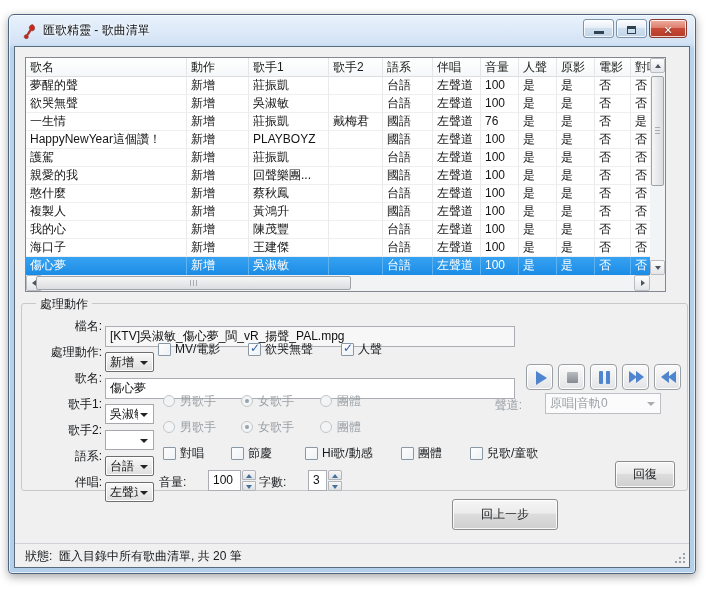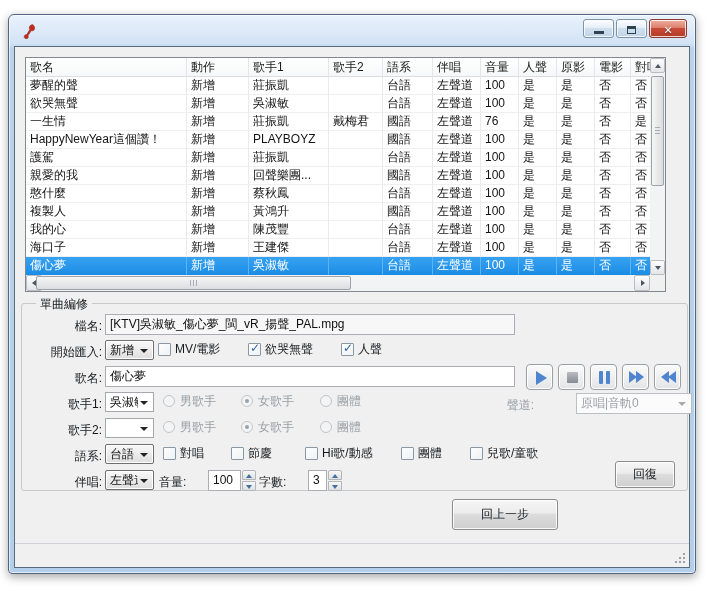--- a/index.html
+++ b/index.html
@@ -56,21 +56,21 @@
     background:linear-gradient(to bottom,#f6f6f6,#dcdde0); }
   .vthumb::after { content:""; position:absolute; left:3px; right:3px; top:50%; margin-top:-4px; height:8px;
     background:repeating-linear-gradient(to bottom,#a9adb2 0 1px,transparent 1px 3px); }
   .hthumb::after { content:""; position:absolute; top:3px; bottom:3px; left:50%; margin-left:-4px; width:8px;
     background:repeating-linear-gradient(to right,#a9adb2 0 1px,transparent 1px 3px); }
 
   
   .groupbox { position:absolute; left:6px; top:256px; width:667px; height:188px; border:1px solid #c5c9cc; border-radius:3px; }
   .grouplabel { position:absolute; left:14px; top:-8px; background:#f0f0f0; padding:0 4px; font-size:12px; color:#17191c; }
   .flabel { position:absolute; width:72px; left:8px; text-align:right; font-size:12px; color:#17191c; white-space:nowrap; }
-  .ctrl-left { left:83px; }
+  .ctrl-left { left:83px;margin-top:12px; }
   .textbox { position:absolute; height:21px; background:#fff; border:1px solid #abadb3; font-size:12px; line-height:19px; padding-left:4px;
     white-space:nowrap; overflow:hidden; color:#101010; }
   .textbox.readonly { background:#f7f7f7; }
 
   .combo { position:absolute; height:20px; }
   .combo .ctext { position:absolute; left:4px; right:15px; top:0; bottom:0; line-height:19px; font-size:12px; overflow:hidden; white-space:nowrap; color:#101010; }
   .combo .carrow { position:absolute; right:5px; top:8px; width:0; height:0; border-left:4px solid transparent; border-right:4px solid transparent; border-top:4px solid #222; }
   .combo.raised { border:1px solid #6e6e6e; border-radius:2px; background:linear-gradient(to bottom,#f9f9f9,#dedede); box-shadow:inset 0 0 0 1px #ffffff; }
   .combo.flatwhite { border:1px solid #a5a8ac; background:#fff; }
   .combo.disabled { border:1px solid #bcc0c4; background:#fbfbfb; }
@@ -126,20 +126,21 @@
 </head>
 <body>
 
 <div class="stage">
   <div class="window">
 
     <div class="titlebar">
       <svg class="app-icon" viewBox="0 0 16 16">
         <path d="M11.5 1.5 c1.5 1 2.5 2.5 2 4.5 -0.4 1.6 -2 2.2 -3.2 1.6 l-3.4 5.2 c0.6 0.8 0.5 2 -0.4 2.6 -1 0.7 -2.3 0.4 -3 -0.6 -0.6 -1 -0.3 -2.3 0.7 -2.9 0.5 -0.3 1 -0.3 1.5 -0.2 l3.2 -5.4 c-0.9 -1 -0.9 -2.6 0.2 -3.6 0.7 -0.7 1.6 -1 2.4 -1.2z" fill="#c42b1c" stroke="#7e1a10" stroke-width="0.5"></path>
       </svg>
+      <div class="title-text">匯歌精靈 - 歌曲清單</div>
       <div class="winbtn btn-min"><span class="glyph-min"></span></div>
       <div class="winbtn btn-max"><span class="glyph-max"></span></div>
       <div class="winbtn btn-close"><span class="glyph-close">✕</span></div>
     </div>
 
     <div class="client">
 
       <div class="table">
         <div class="tclip">
           <div class="thead"><div class="hcell" style="width: 161px;">歌名</div><div class="hcell" style="width: 62px;">動作</div><div class="hcell" style="width: 80px;">歌手1</div><div class="hcell" style="width: 54px;">歌手2</div><div class="hcell" style="width: 50px;">語系</div><div class="hcell" style="width: 48px;">伴唱</div><div class="hcell" style="width: 38px;">音量</div><div class="hcell" style="width: 38px;">人聲</div><div class="hcell" style="width: 38px;">原影</div><div class="hcell" style="width: 36px;">電影</div><div class="hcell" style="width: 28px;">對唱</div></div>
@@ -172,26 +173,26 @@
           </div>
           <div class="hthumb"></div>
           <div class="sbtn" style="right:0;">
             <div class="tri" style="left:6px;top:4px;border-top:3px solid transparent;border-bottom:3px solid transparent;border-left:4px solid #4d5660;"></div>
           </div>
         </div>
         <div class="corner"></div>
       </div>
 
       <div class="groupbox">
-        <div class="grouplabel">單曲編修</div>
+        <div class="grouplabel">處理動作</div>
 
         <div class="flabel" style="top:14px;">檔名:</div>
         <div class="textbox readonly ctrl-left" style="top:10px;width:410px;">[KTV]吳淑敏_傷心夢_閩_vR_揚聲_PAL.mpg</div>
 
-        <div class="flabel" style="top:40px;">開始匯入:</div>
+        <div class="flabel" style="top:40px;">處理動作:</div>
         <div class="combo raised ctrl-left" style="top:36px;width:49px;">
           <span class="ctext">新增</span>
             <span class="carrow"></span>
         </div>
         <div class="cb" style="left:136px;top:38px;">
           <span class="cbbox"></span>
           <span class="cblabel">MV/電影</span>
         </div>
         <div class="cb" style="left:226px;top:38px;">
           <span class="cbbox checked"></span>
@@ -309,29 +310,30 @@
           </div>
         <div class="pbtn" style="left:600px;top:60px;">
             <span class="dbl fwd1"></span>
             <span class="dbl fwd2"></span>
           </div>
         <div class="pbtn" style="left:632px;top:60px;">
             <span class="dbl rew2"></span>
             <span class="dbl rew1"></span>
           </div>
 
-        <div class="flabel" style="left:472px;width:40px;top:93px;color:#9aa0a5;">聲道:</div>
-        <div class="combo disabled" style="left:523px;top:89px;width:116px;height:21px;margin-left:31px;">
+        <div class="flabel" style="left:460px;width:40px;top:93px;color:#9aa0a5;">聲道:</div>
+        <div class="combo disabled" style="left:523px;top:89px;width:116px;height:21px;">
           <span class="ctext">原唱|音軌0</span>
             <span class="carrow"></span>
         </div>
 
         <div class="pushbtn" style="left:593px;top:157px;width:60px;height:27px;line-height:25px;"><span>回復</span></div>
       </div>
 
       <div class="pushbtn" style="left:437px;top:452px;width:106px;height:31px;line-height:29px;"><span>回上一步</span></div>
 
       <div class="statusbar">
+        <div class="status-text">狀態:  匯入目錄中所有歌曲清單, 共 20 筆</div>
         <div class="grip"></div>
       </div>
     </div>
   </div>
 </div>
 
 </body></html>

